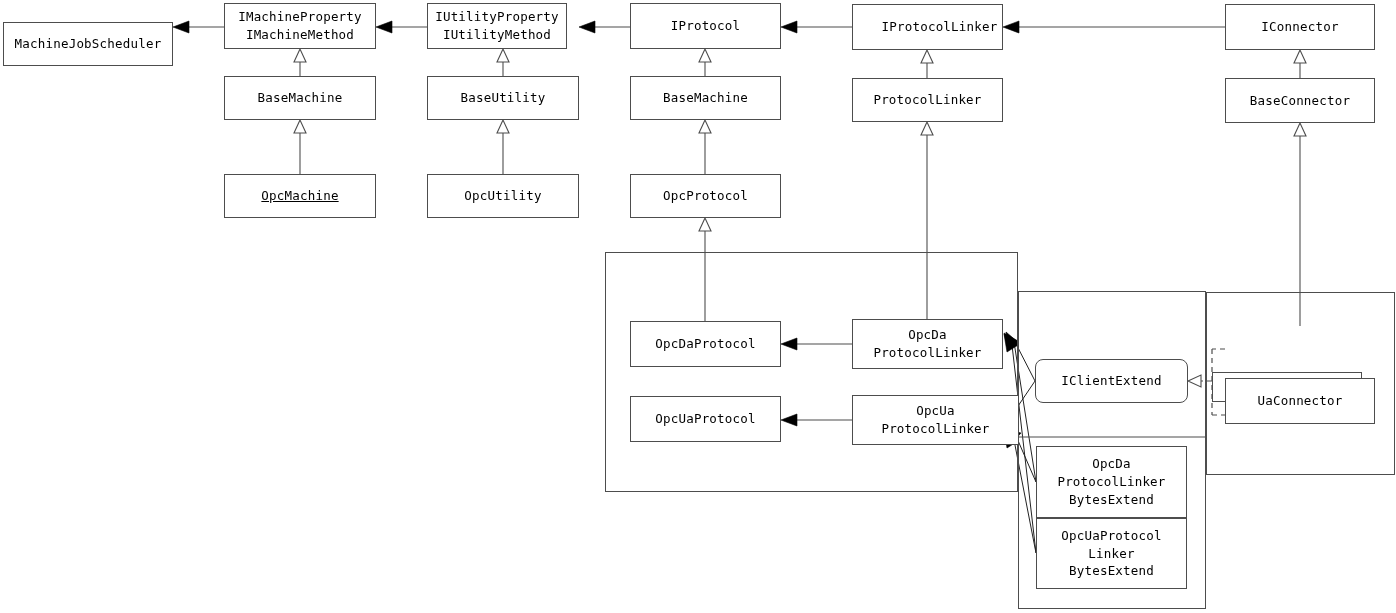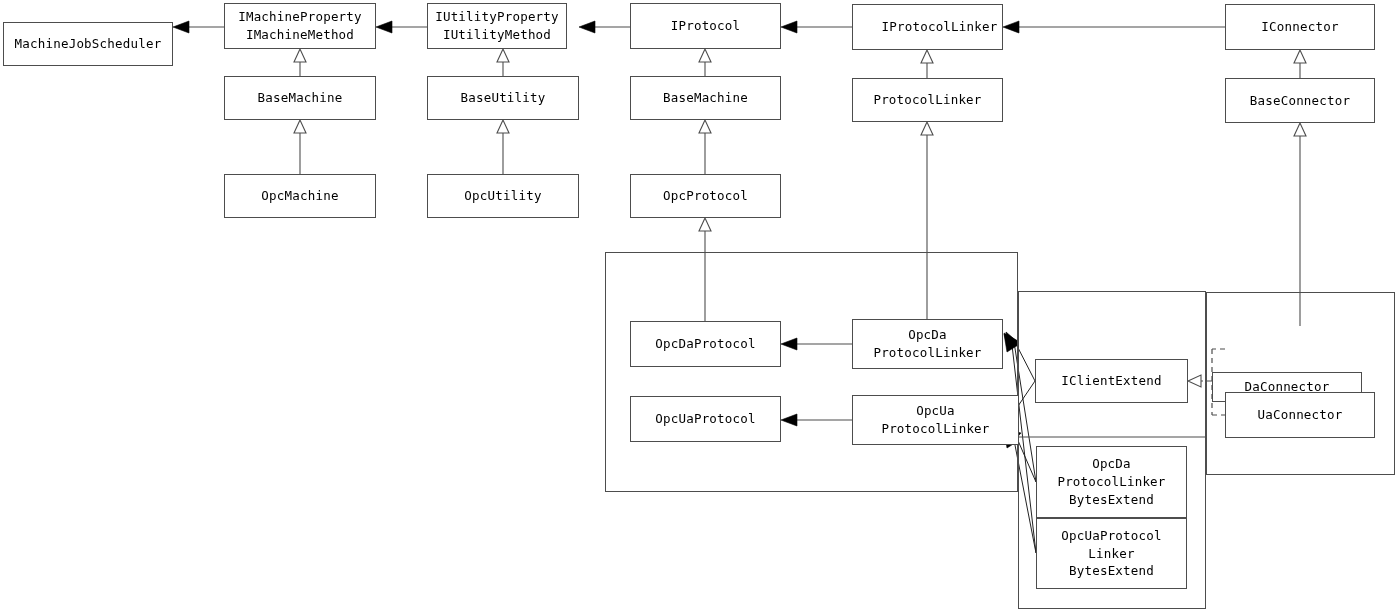--- a/index.html
+++ b/index.html
@@ -200,21 +200,21 @@
   <div class="uml-package" style="left:1018px; top:291px; width:188px; height:318px;"></div>
   <div class="uml-package" style="left:1206px; top:292px; width:189px; height:183px;"></div>
 
   <div class="uml-class" style="left:3px; top:22px; width:170px; height:44px;">MachineJobScheduler</div>
 
   <div class="uml-class" style="left:224px; top:3px; width:152px; height:46px;">IMachineProperty
 IMachineMethod</div>
 
   <div class="uml-class" style="left:224px; top:76px; width:152px; height:44px;">BaseMachine</div>
 
-  <div class="uml-class" style="left:224px; top:174px; width:152px; height:44px;">OpcMachine</div>
+  <div class="uml-class" style="left:224px; top:174px; width:152px; height:44px;text-decoration:underline;">OpcMachine</div>
 
   <div class="uml-class" style="left:427px; top:3px; width:140px; height:46px;">IUtilityProperty
 IUtilityMethod</div>
 
   <div class="uml-class" style="left:427px; top:76px; width:152px; height:44px;text-align:center;">BaseUtility</div>
 
   <div class="uml-class" style="left:427px; top:174px; width:152px; height:44px;">OpcUtility</div>
 
   <div class="uml-class" style="left:630px; top:3px; width:151px; height:46px;">IProtocol</div>
 
@@ -233,27 +233,27 @@
   <div class="uml-class" style="left:630px; top:321px; width:151px; height:46px;">OpcDaProtocol</div>
 
   <div class="uml-class" style="left:630px; top:396px; width:151px; height:46px;">OpcUaProtocol</div>
 
   <div class="uml-class" style="left:852px; top:319px; width:151px; height:50px;">OpcDa
 ProtocolLinker</div>
 
   <div class="uml-class" style="left:852px; top:395px; width:167px; height:50px;">OpcUa
 ProtocolLinker</div>
 
-  <div class="uml-class" style="left:1035px; top:359px; width:153px; height:44px;">IClientExtend</div>
+  <div class="uml-class" style="left:1035px; top:359px; width:153px; height:44px;border-radius:8px;">IClientExtend</div>
 
   <div class="uml-class" style="left:1036px; top:446px; width:151px; height:72px;">OpcDa
 ProtocolLinker
 BytesExtend</div>
 
   <div class="uml-class" style="left:1036px; top:518px; width:151px; height:71px;">OpcUaProtocol
 Linker
 BytesExtend</div>
 
   <div class="uml-class" style="left:1212px; top:326px; width:150px; height:30px;margin-top:46px;">DaConnector</div>
 
-  <div class="uml-class" style="left:1225px; top:392px; width:150px; height:46px;">UaConnector</div>
+  <div class="uml-class" style="left:1225px; top:378px; width:150px; height:46px;">UaConnector</div>
 
 </div>
 
 </body></html>

